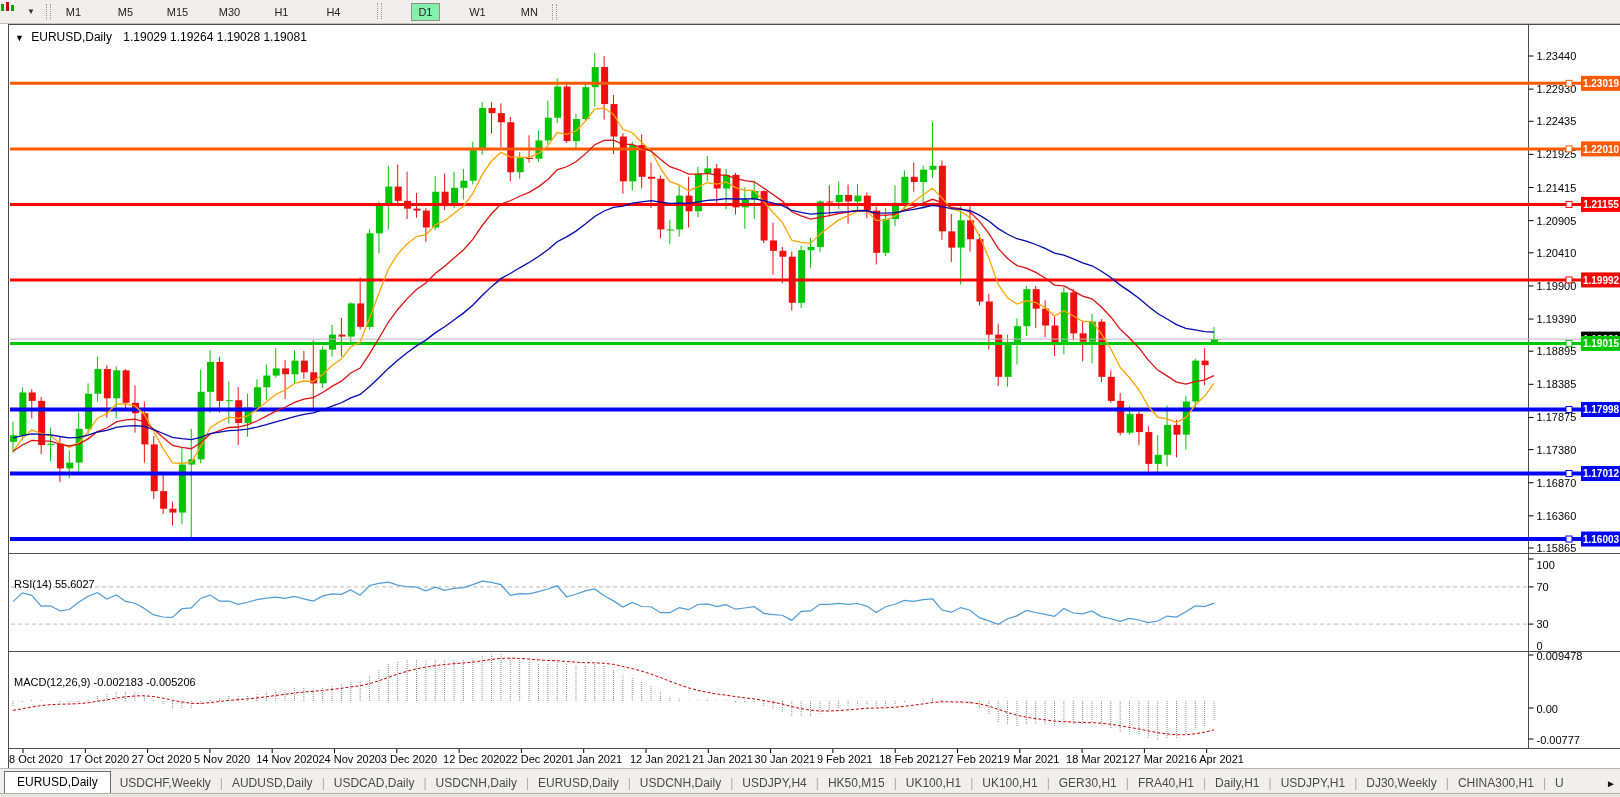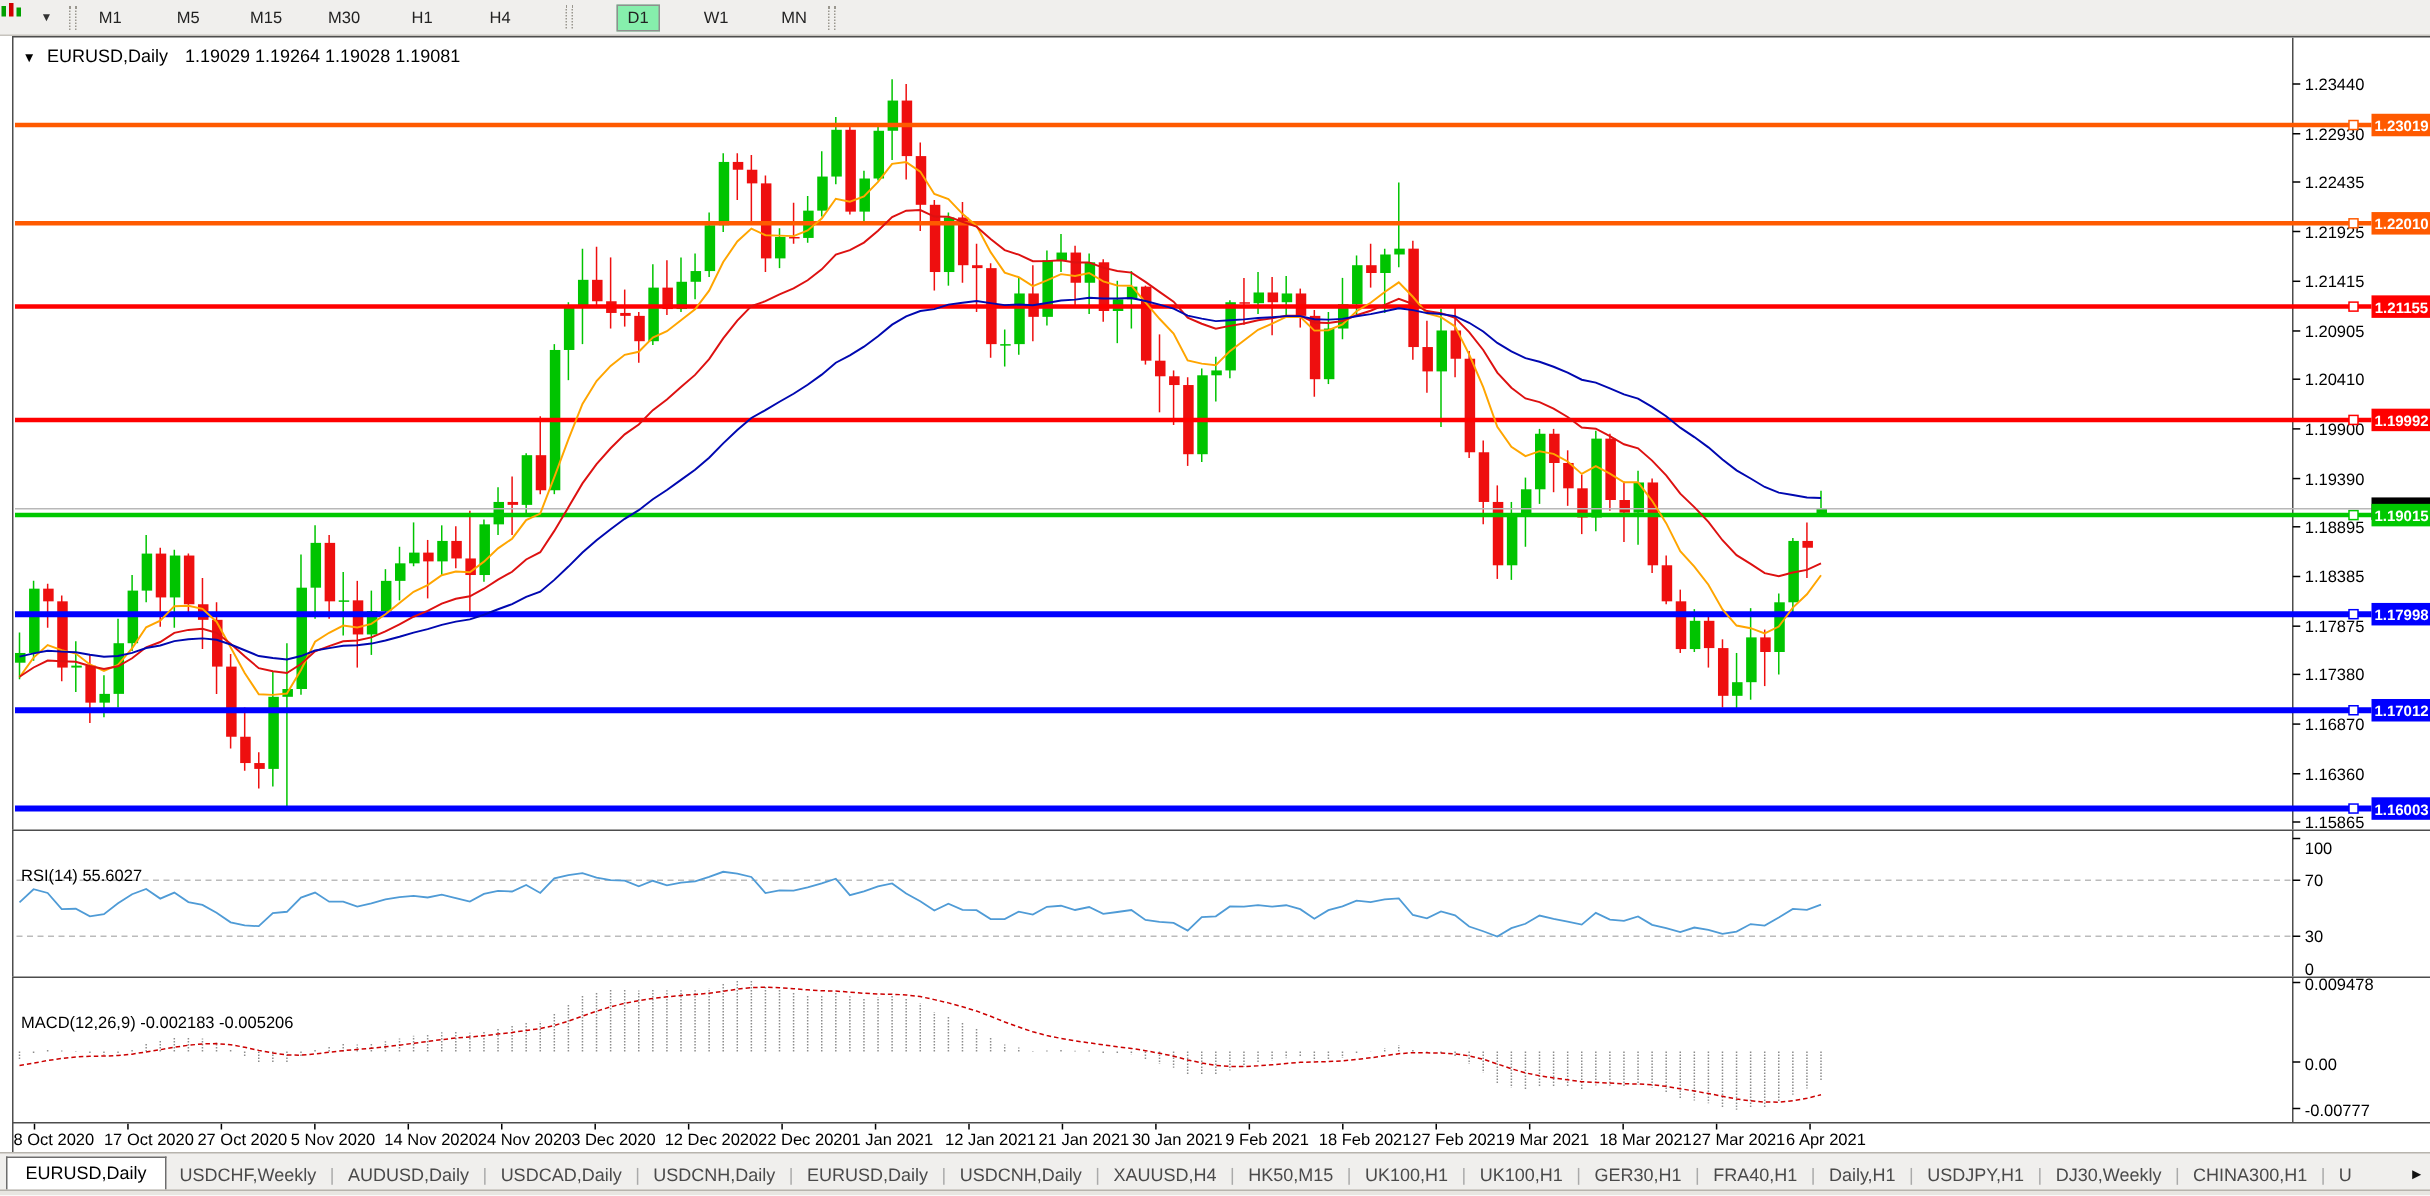--- a/index.html
+++ b/index.html
@@ -620,21 +620,21 @@
         <span class="tab">AUDUSD,Daily</span>
         <span class="tab-sep">|</span>
         <span class="tab">USDCAD,Daily</span>
         <span class="tab-sep">|</span>
         <span class="tab">USDCNH,Daily</span>
         <span class="tab-sep">|</span>
         <span class="tab">EURUSD,Daily</span>
         <span class="tab-sep">|</span>
         <span class="tab">USDCNH,Daily</span>
         <span class="tab-sep">|</span>
-        <span class="tab">XAUUSD,H4</span>
+        <span class="tab">USDJPY,H4</span>
         <span class="tab-sep">|</span>
         <span class="tab">HK50,M15</span>
         <span class="tab-sep">|</span>
         <span class="tab">UK100,H1</span>
         <span class="tab-sep">|</span>
         <span class="tab">UK100,H1</span>
         <span class="tab-sep">|</span>
         <span class="tab">GER30,H1</span>
         <span class="tab-sep">|</span>
         <span class="tab">FRA40,H1</span>

